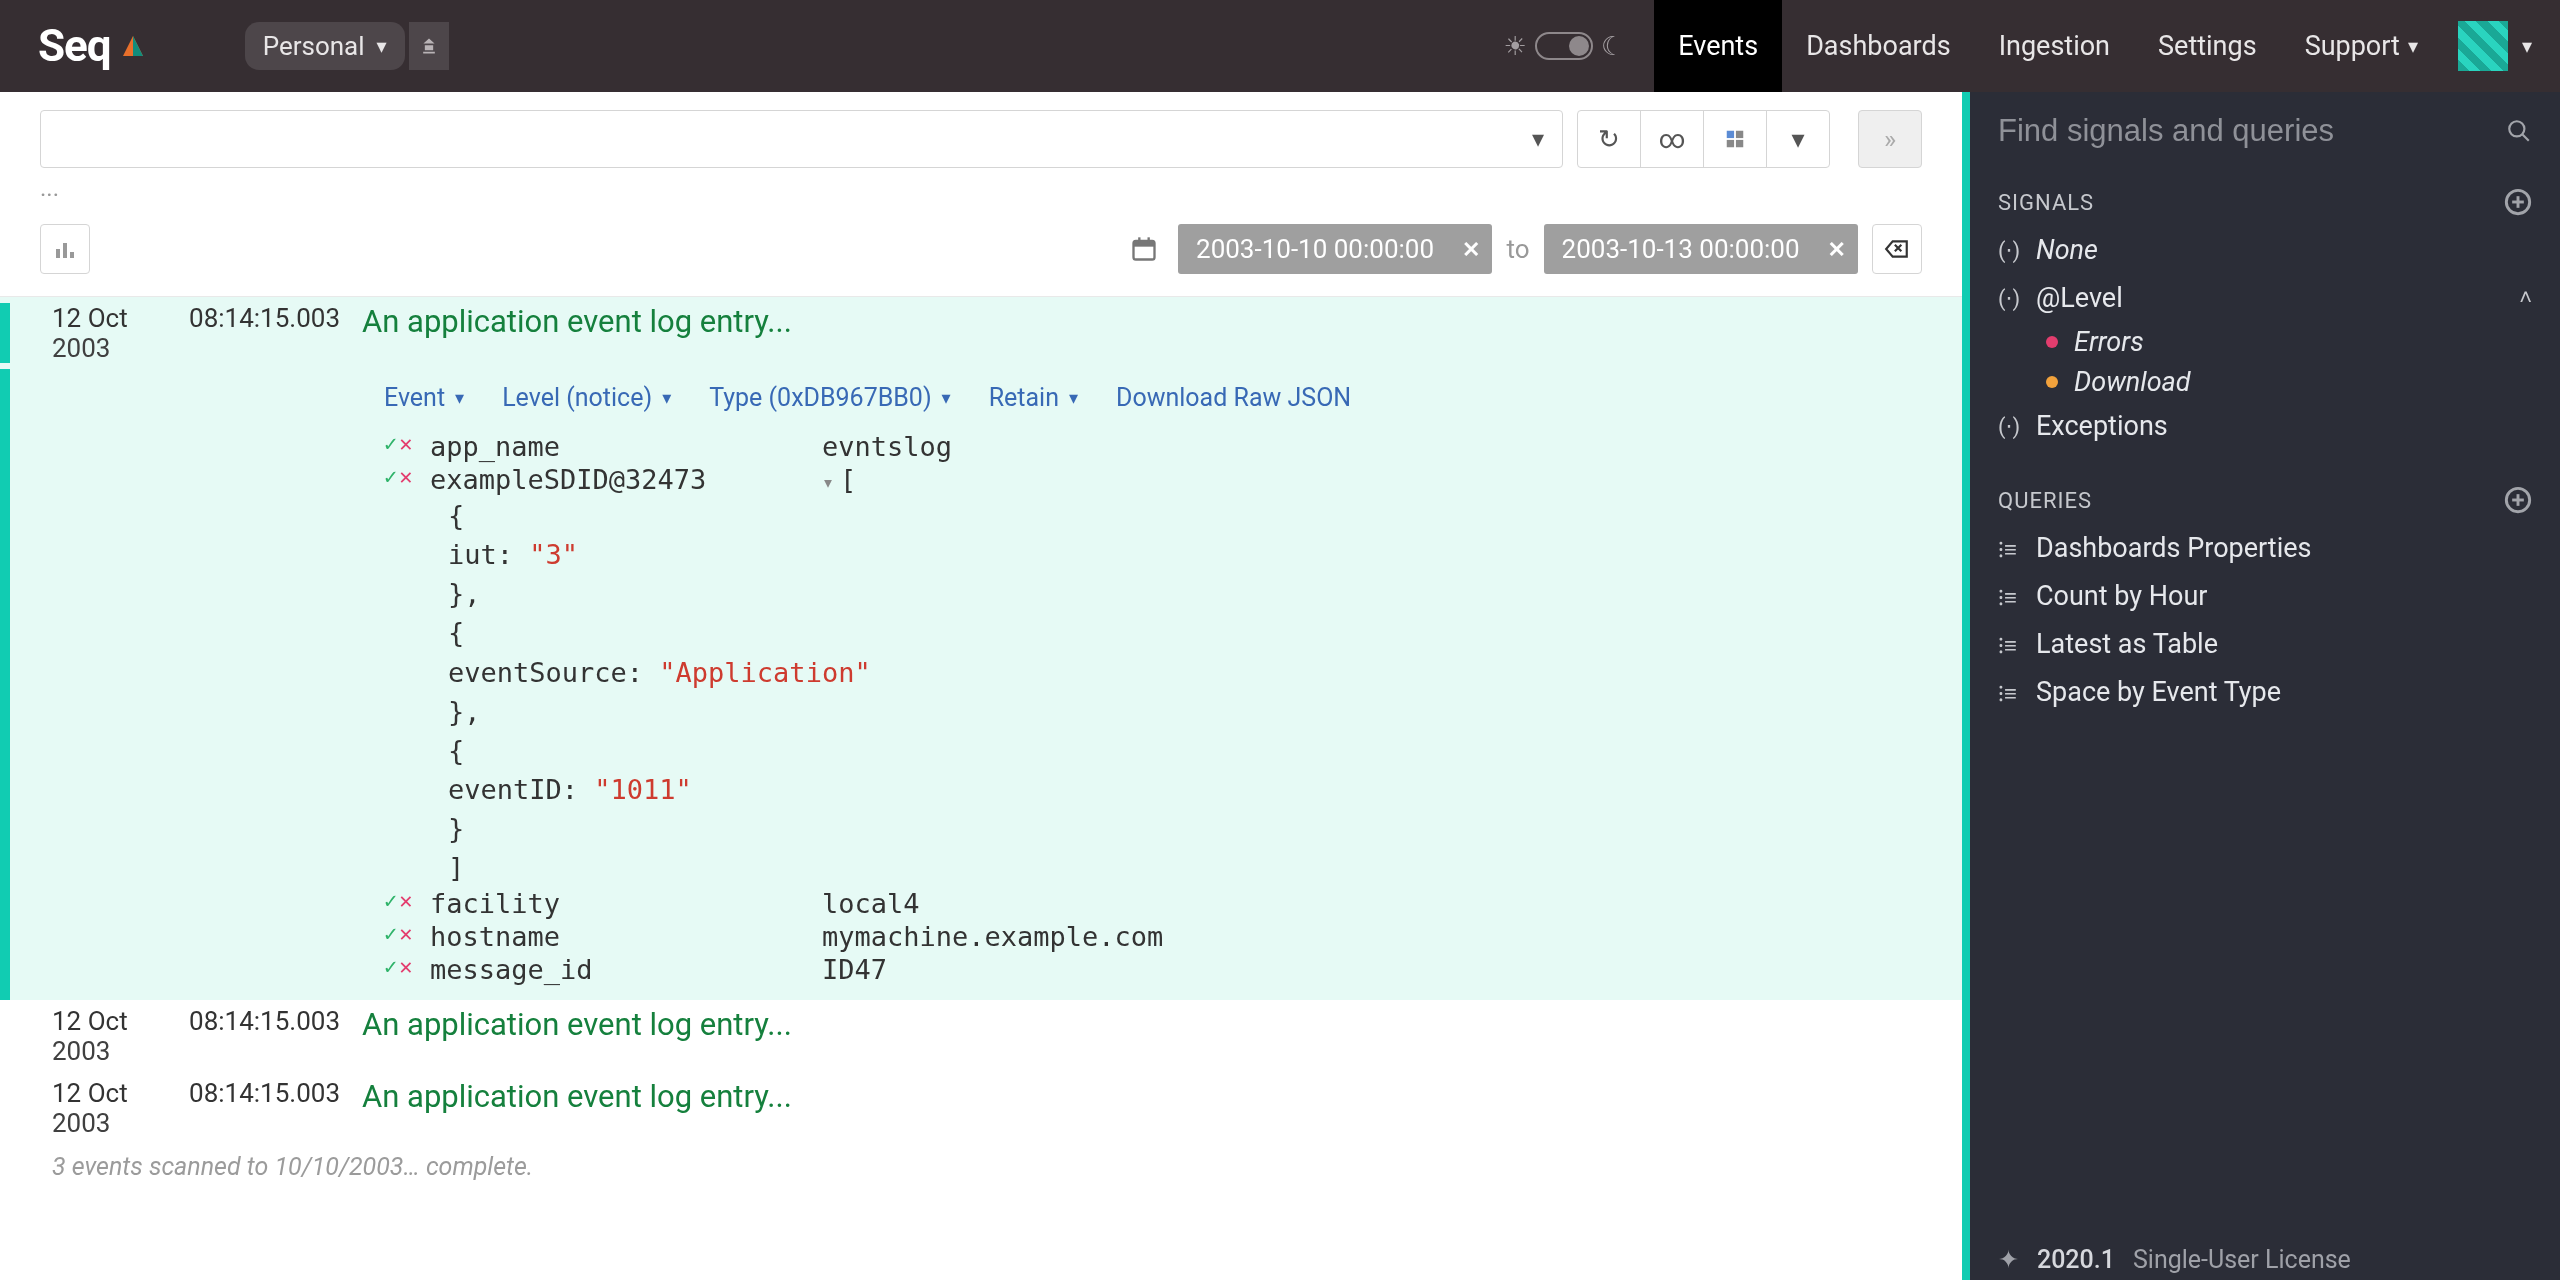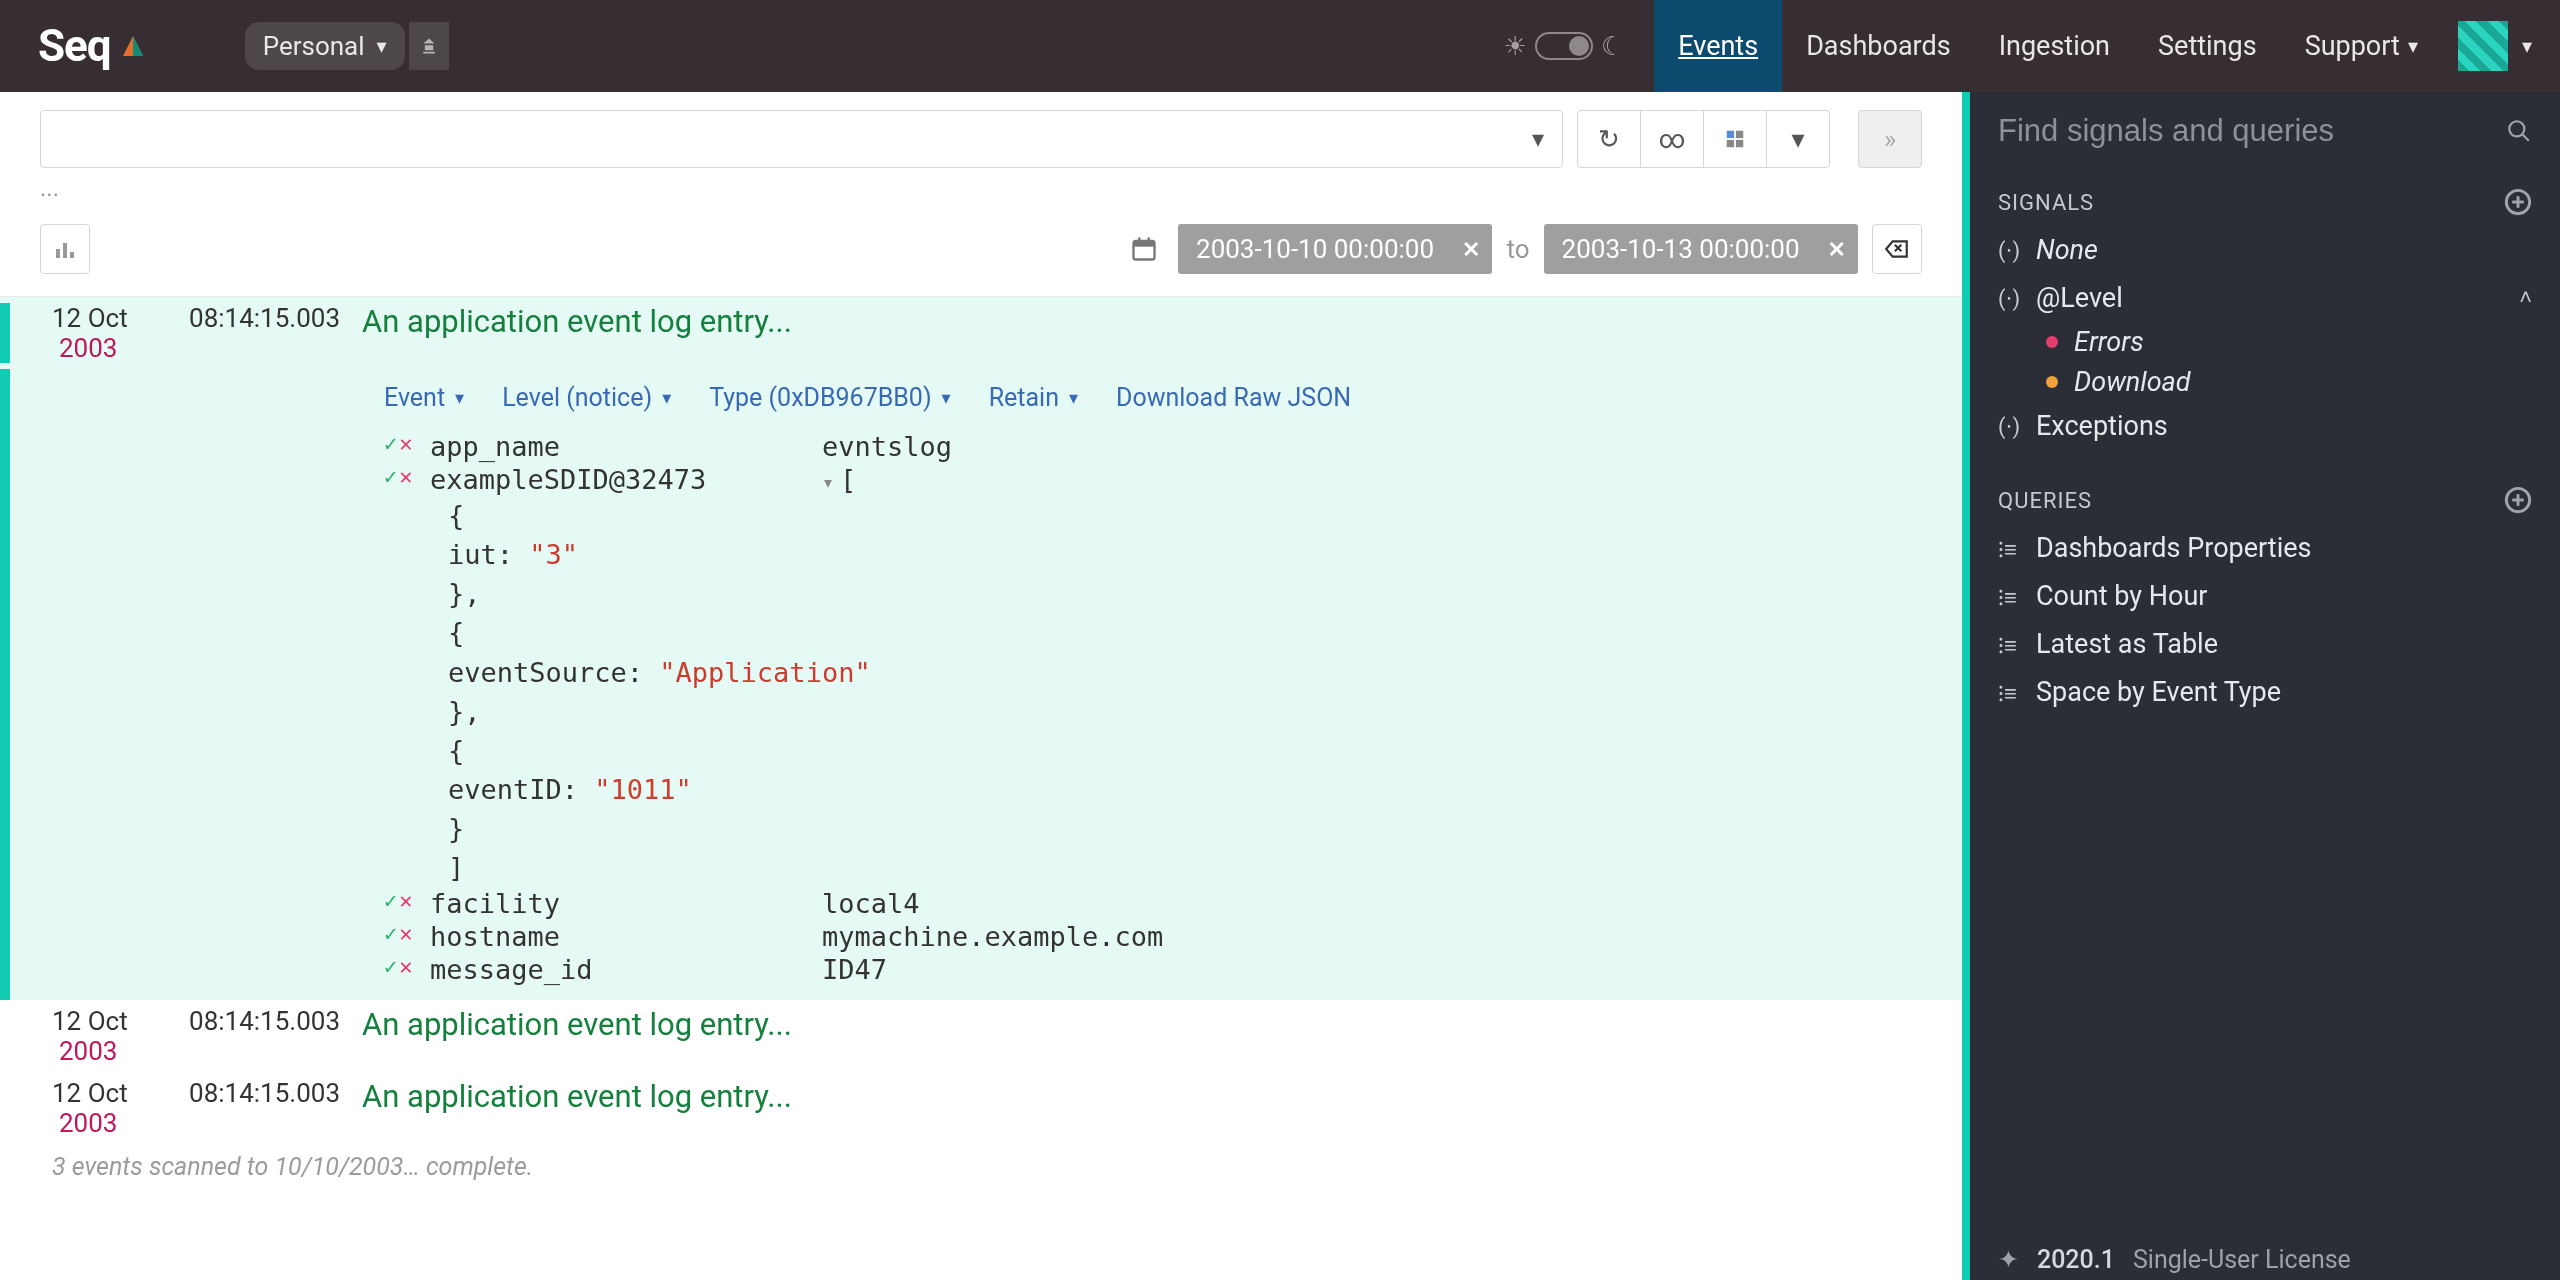--- a/index.html
+++ b/index.html
@@ -23,21 +23,21 @@
   }
   .ws-name { font-size: 26px; font-weight: 400; }
   .ws-caret { font-size: 20px; }
   .ws-pin { margin-left: 4px; color: #b9b3b6; padding: 6px 10px; background: #4d464a; height: 48px; display:flex;align-items:center;}
   .nav-spacer { flex: 1; }
   .theme-toggle { display: flex; align-items: center; gap: 8px; margin-right: 30px; color: #a39ea1; }
   .toggle-pill { width: 58px; height: 28px; border-radius: 14px; border: 2px solid #8e888b; position: relative; }
   .toggle-knob { width: 20px; height: 20px; border-radius: 50%; background: #8e888b; position: absolute; right: 2px; top: 2px; }
   .nav-tabs { display: flex; height: 100%; }
   .nav-tab { padding: 0 24px; display: flex; align-items: center; font-size: 27px; cursor: pointer; gap: 8px; }
-  .nav-tab.active { background: #0c4a6e; color: #fff; text-decoration: underline; }
+  .nav-tab.active { background: #000000; color: #fff; }
   .avatar { width: 50px; height: 50px; background: #2ad4bf; margin: 0 6px 0 12px; display:inline-block;
     background-image: repeating-linear-gradient(45deg,#1aa896 0 8px,#2ad4bf 8px 16px); }
   .avatar-caret { margin-right: 20px; }
 
   
   .body-row { display: flex; height: calc(100% - 74px); }
   .main-col { flex: 1; display: flex; flex-direction: column; border-right: 8px solid #11ccb2; }
   .side-col { width: 590px; background: #2b2d37; color: #d6d8dd; display: flex; flex-direction: column; }
 
   
@@ -78,21 +78,21 @@
   .dr-to { color: #999; font-size: 26px; }
   .dr-clear { width:50px;height:50px;border:1px solid #d5d5d5;border-radius:4px;display:flex;align-items:center;justify-content:center;font-size:26px;color:#333;}
 
   
   .events { flex: 1; overflow: auto; font-size: 26px; }
   .evt-row { display: flex; padding: 6px 0 6px 0; align-items: flex-start; }
   .evt-gutter { width: 10px; align-self: stretch; }
   .evt-expanded .evt-gutter { background: #11ccb2; }
   .evt-expanded { background: #e6faf5; }
   .evt-time { width: 330px; padding-left: 42px; display: flex; gap: 14px; color: #333; font-size: 26px; }
-  .evt-time .yr { color: #be185d; margin-left: 7px; }
+  .evt-time .yr { color: #404040; }
   .evt-time .ms { color: #333; }
   .evt-dot { width: 22px; display: flex; align-items:center; color:#ffb14a; font-size:18px;}
   .evt-msg { flex: 1; color: #15803d; font-size: 31px; }
 
   .evt-detail { padding: 4px 0 14px 0; background:#e6faf5; border-left: 10px solid #11ccb2; }
   .evt-actions { display: flex; gap: 38px; padding: 10px 0 18px 374px; }
   .act { color: #3869b5; font-size: 25px; display:flex; align-items:center; gap:10px; cursor:pointer;}
   .act .caret { font-size: 18px; }
 
   .props { padding-left: 374px; font-family: ui-monospace, SFMono-Regular, Menlo, Consolas, monospace; font-size: 27px; }

